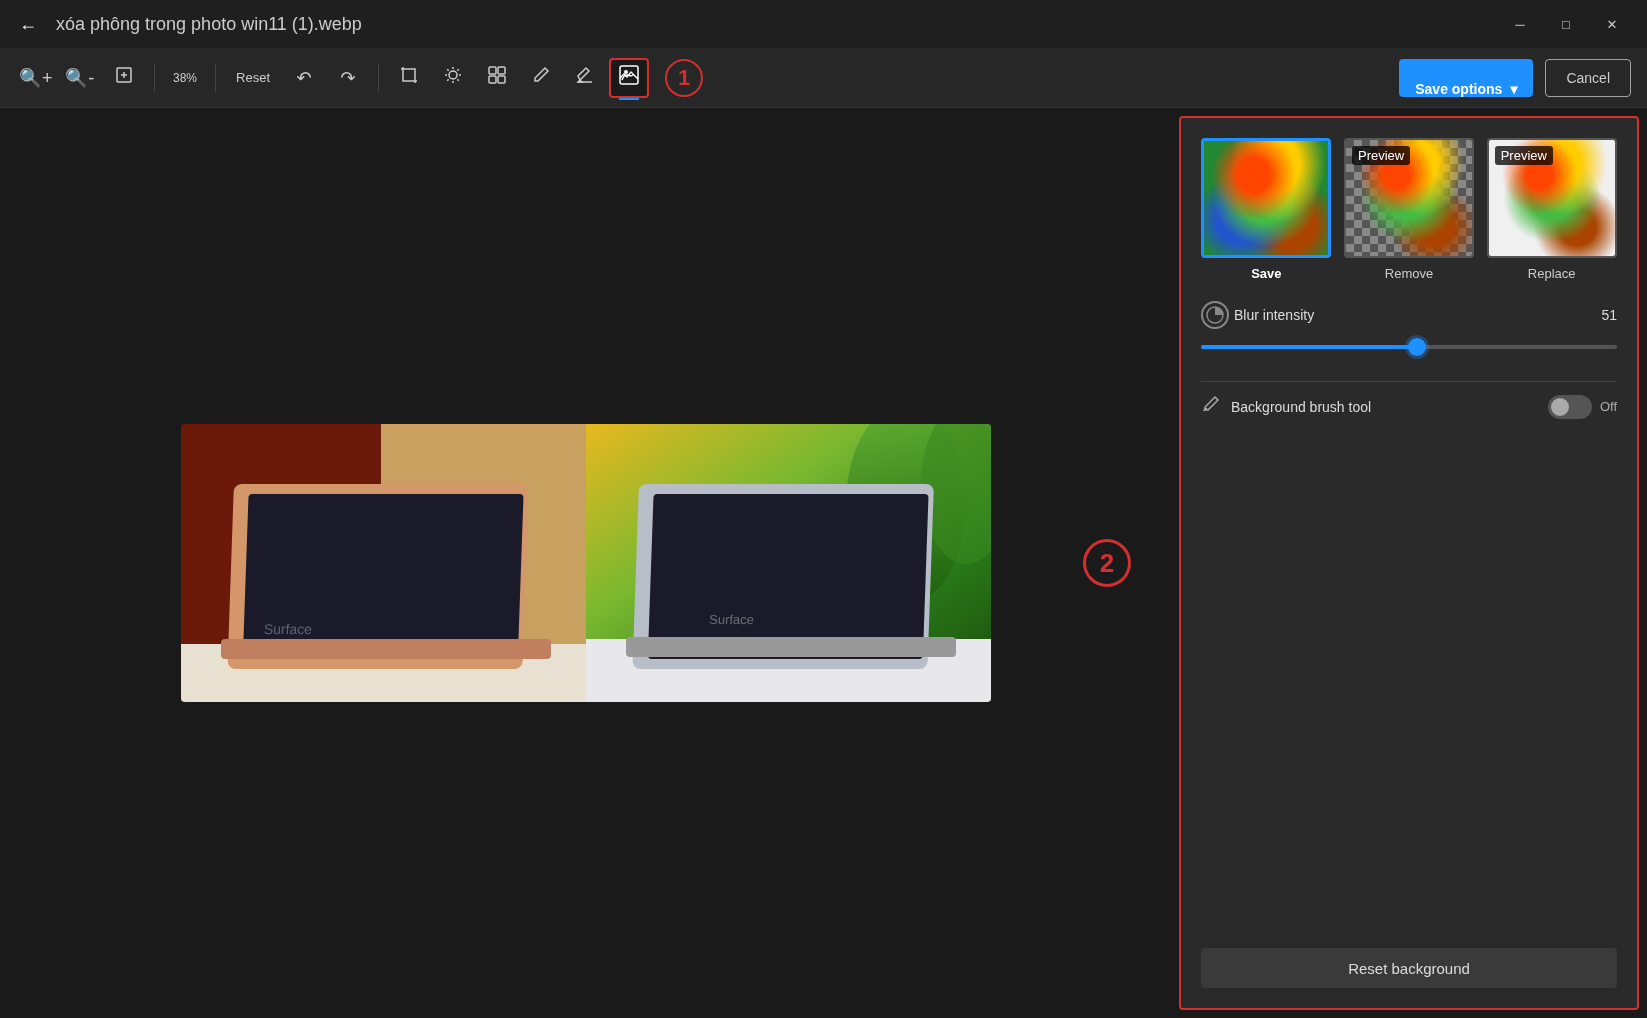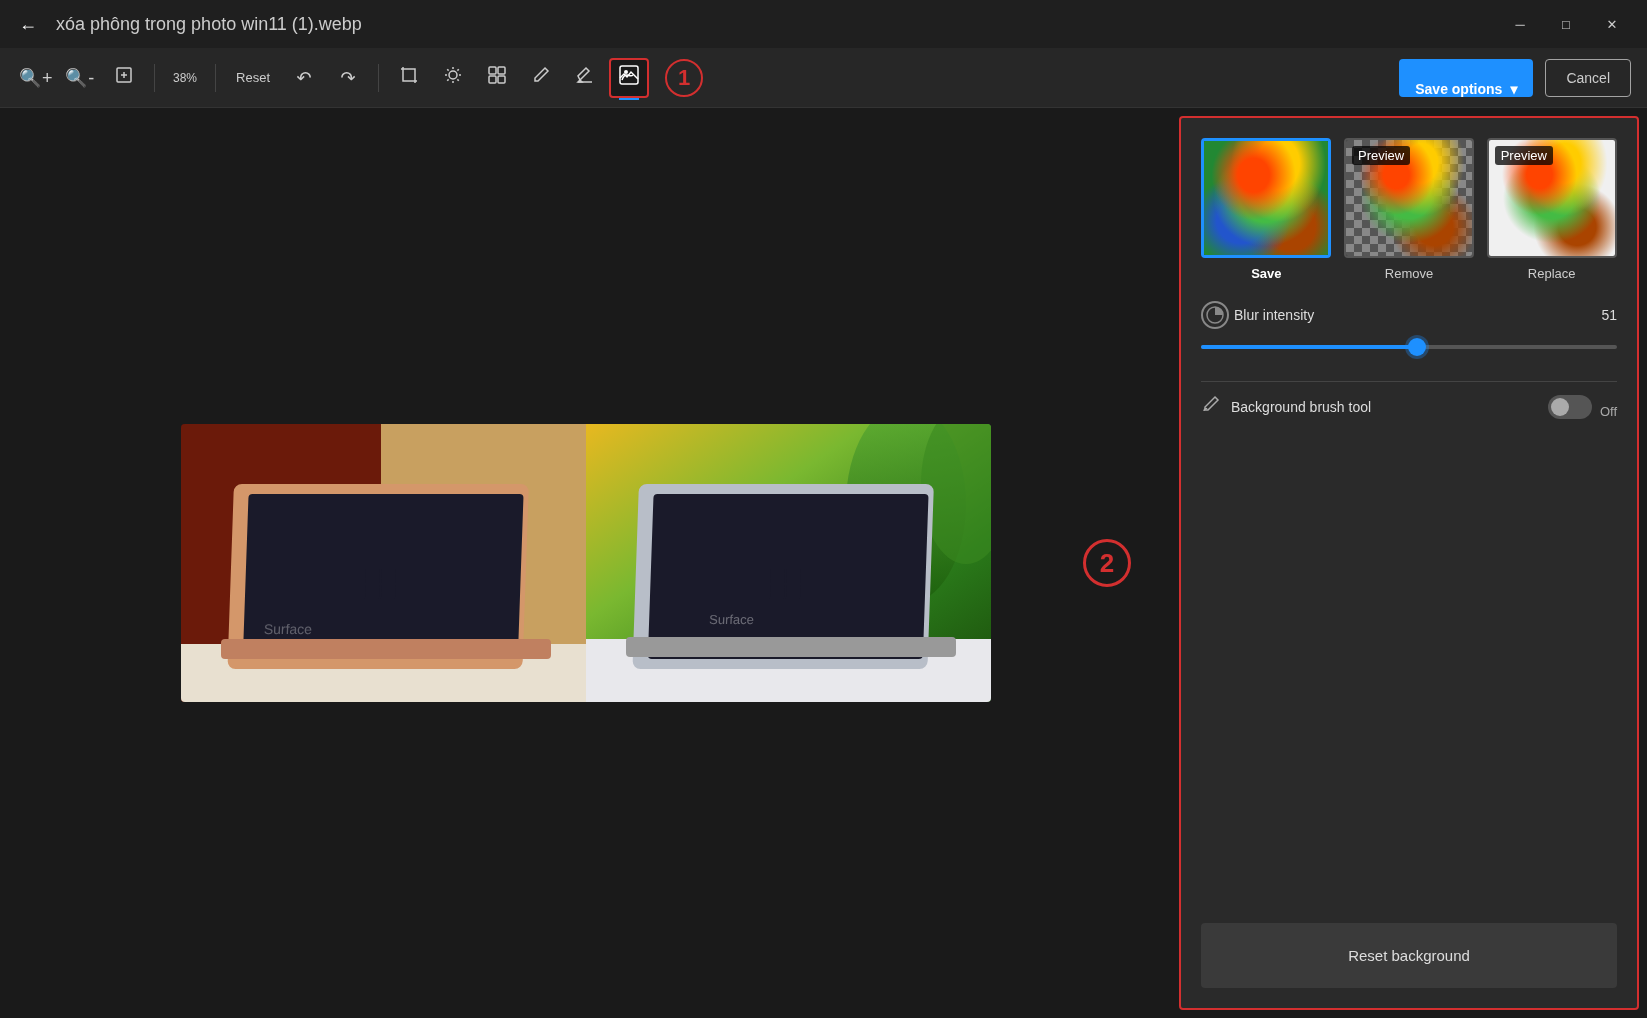--- a/index.html
+++ b/index.html
@@ -390,21 +390,21 @@
       font-size: 18px;
       color: #aaa;
     }
     .brush-label {
       flex: 1;
       font-size: 14px;
       color: #ddd;
     }
     .toggle-switch {
       display: flex;
-      align-items: flex-end;
+      align-items: center;
       gap: 8px;
     }
     .toggle-track {
       width: 44px;
       height: 24px;
       background: #555;
       border-radius: 12px;
       position: relative;
       cursor: pointer;
     }
@@ -418,21 +418,21 @@
       border-radius: 50%;
     }
     .toggle-label {
       font-size: 13px;
       color: #aaa;
     }
 
     
     .reset-bg-btn {
       width: 100%;
-      height: 65px;
+      height: 40px;
       background: #3a3a3a;
       border: none;
       border-radius: 4px;
       color: #ddd;
       font-size: 15px;
       cursor: pointer;
       margin-top: auto;
     }
   </style>
 </head>

